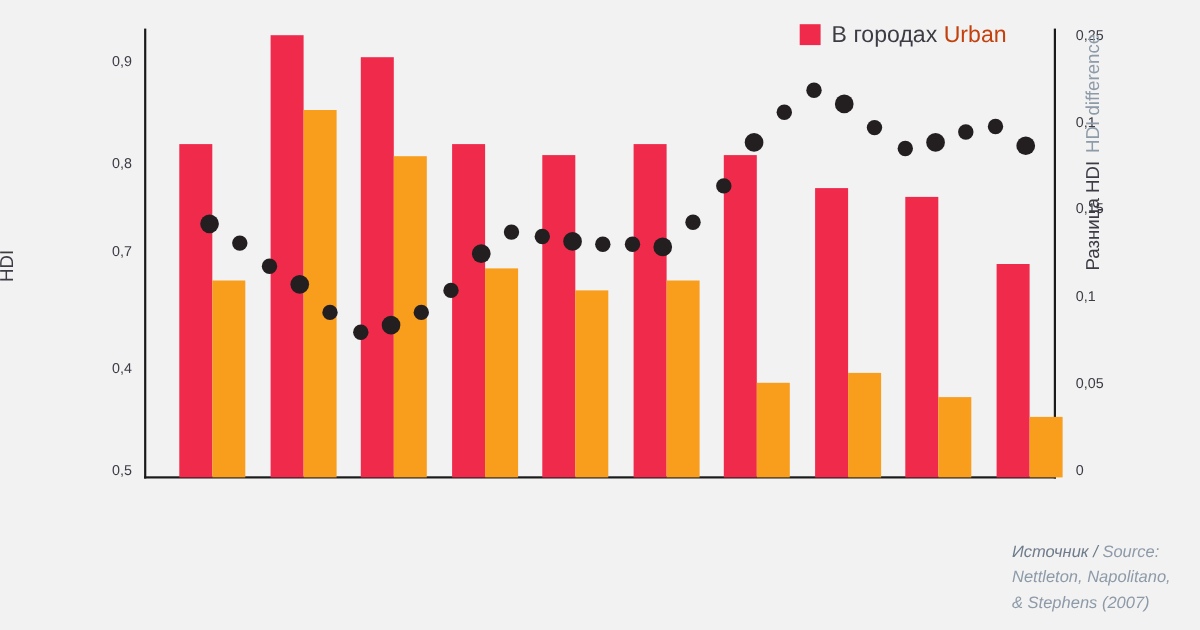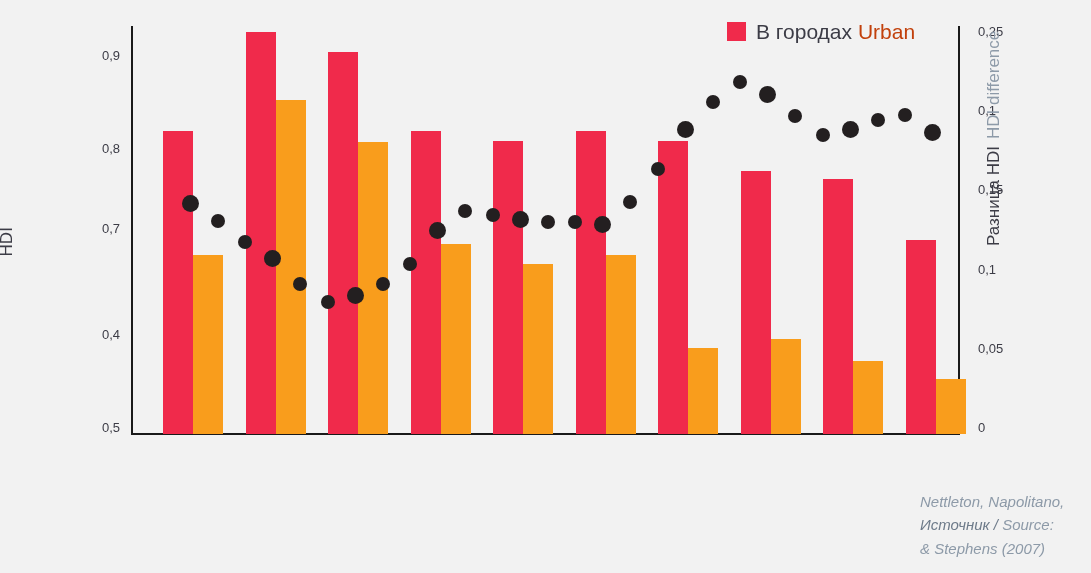--- a/index.html
+++ b/index.html
@@ -190,20 +190,20 @@
     </div>
 
   <div id="legend">
       <div class="legend-row">
         <span class="legend-swatch urban"></span>
         <span class="legend-text"><span class="ru">В городах </span><span class="en">Urban</span></span>
       </div>
     </div>
 
   <div id="source-note">
-    <div>Nettleton, Napolitano,</div>
     <div>
       <span class="ru">Источник / </span><span class="en">Source:</span>
     </div>
+    <div>Nettleton, Napolitano,</div>
     <div>&amp; Stephens (2007)</div>
   </div>
 
 </div>
 
 </body></html>

